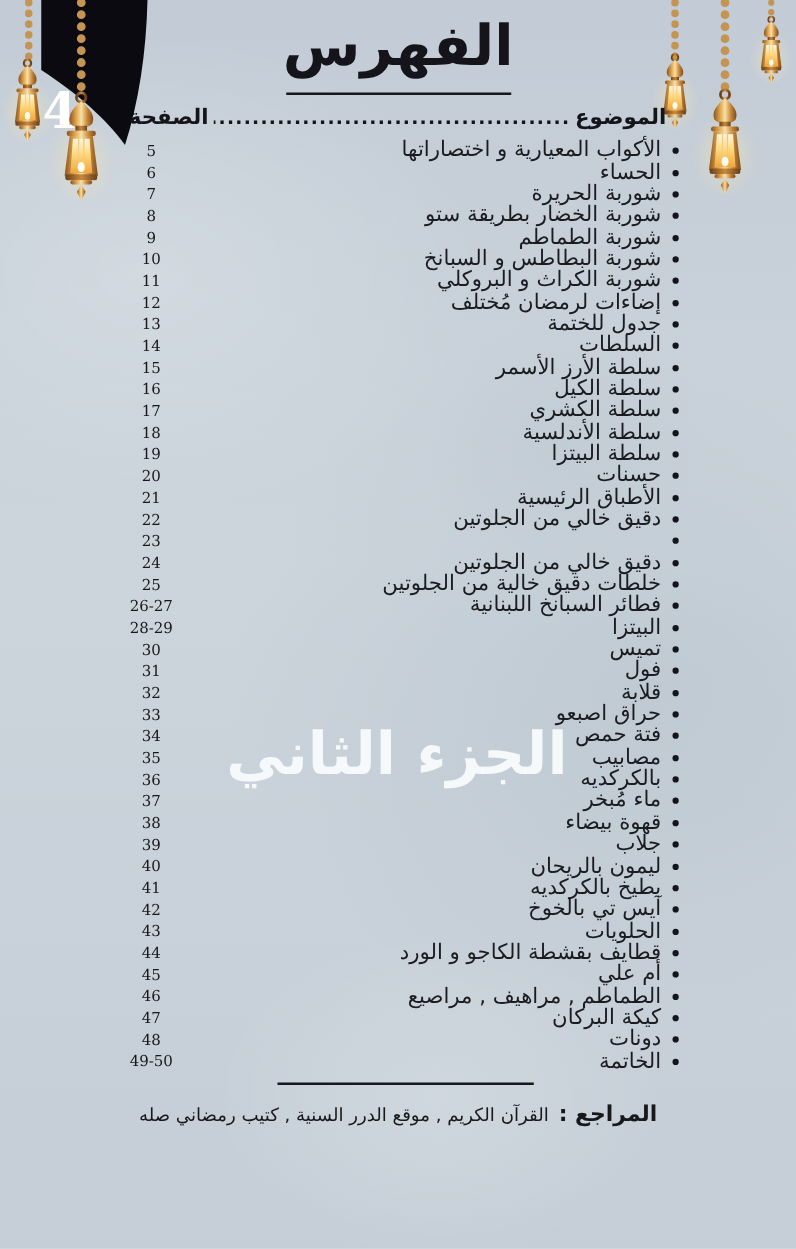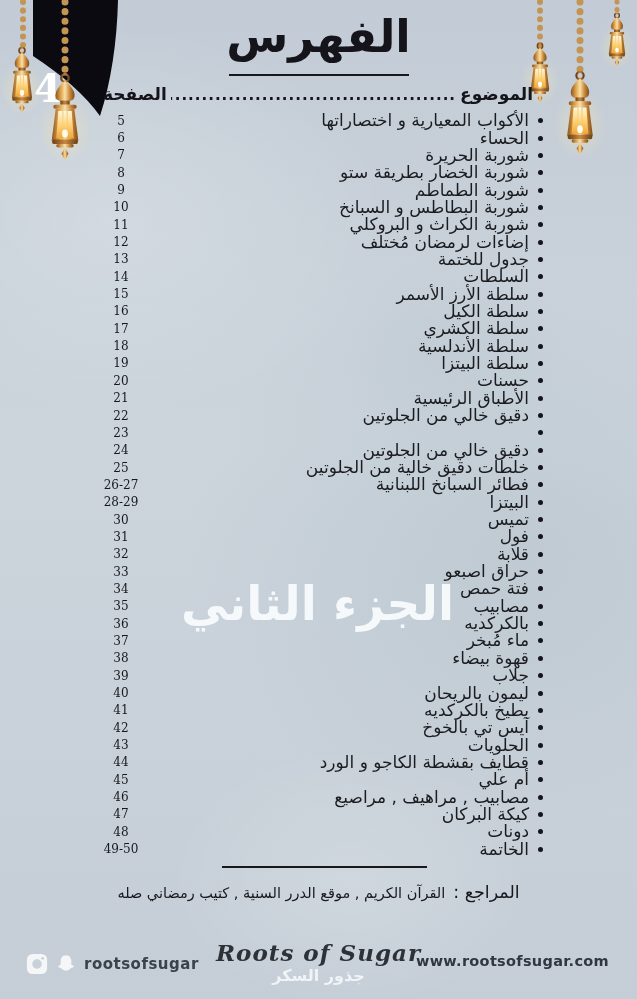--- a/index.html
+++ b/index.html
@@ -62,21 +62,21 @@
   }
   .toc-list{z-index:2;}
 
   .bottom-divider{position:absolute;top:866px;left:222px;width:205px;height:2px;background:#17171c;}
 
   .references{
     position:absolute;top:882px;left:40px;right:40px;
     direction:rtl;text-align:center;color:#17181c;
     display:flex;justify-content:center;align-items:baseline;gap:8px;
   }
-  .references .ref-label{font-size:17.5px;font-weight:normal;white-space:nowrap;}
+  .references .ref-label{font-size:17.5px;font-weight:bold;white-space:nowrap;}
   .references .ref-text{font-size:14.5px;white-space:nowrap;}
 
   .footer{position:absolute;left:0;right:0;bottom:0;height:78px;}
   .social{position:absolute;left:26px;bottom:24px;display:flex;align-items:center;gap:7px;}
   .social-handle{font-size:15px;color:#3a424c;font-weight:bold;letter-spacing:.5px;}
   .logo{position:absolute;left:0;right:0;bottom:14px;text-align:center;}
   .logo-en{
     font-family:"DejaVu Serif",serif;font-style:italic;font-weight:bold;
     font-size:23px;color:#2d3238;letter-spacing:1px;line-height:1;
   }
@@ -393,21 +393,21 @@
       <span class="toc-page">44</span>
     </div>
       <div class="toc-row">
       <span class="bullet"></span>
       <span class="toc-title">أم علي</span>
       <span class="toc-fill"></span>
       <span class="toc-page">45</span>
     </div>
       <div class="toc-row">
       <span class="bullet"></span>
-      <span class="toc-title">مصابيب , مراهيف , مراصيع</span>
+      <span class="toc-title">الطماطم , مراهيف , مراصيع</span>
       <span class="toc-fill"></span>
       <span class="toc-page">46</span>
     </div>
       <div class="toc-row">
       <span class="bullet"></span>
       <span class="toc-title">كيكة البركان</span>
       <span class="toc-fill"></span>
       <span class="toc-page">47</span>
     </div>
       <div class="toc-row">
@@ -423,32 +423,14 @@
       <span class="toc-page">49-50</span>
     </div>
     </div>
 
   <div class="bottom-divider"></div>
   <div class="references">
     <span class="ref-label">المراجع :</span>
     <span class="ref-text">القرآن الكريم , موقع الدرر السنية , كتيب رمضاني صله</span>
   </div>
 
-  <div class="footer">
-    <div class="social">
-      <svg width="22" height="22" viewBox="0 0 24 24">
-        <rect x="1" y="1" width="22" height="22" rx="6" fill="#f4f6f8"></rect>
-        <circle cx="12" cy="12" r="5.2" fill="#c8d1d9"></circle>
-        <circle cx="18.2" cy="5.8" r="1.5" fill="#c8d1d9"></circle>
-      </svg>
-      <svg width="22" height="22" viewBox="0 0 24 24">
-        <path d="M12,2.5 C8,2.5 6.2,5.8 6.2,9 L6.2,12.5 C5.2,13.6 4,13.5 3.2,14.6 C4.4,16.2 6,15.7 7,16.8 C8.2,18.1 9.8,19.2 12,19.2 C14.2,19.2 15.8,18.1 17,16.8 C18,15.7 19.6,16.2 20.8,14.6 C20,13.5 18.8,13.6 17.8,12.5 L17.8,9 C17.8,5.8 16,2.5 12,2.5 Z" fill="#f4f6f8"></path>
-      </svg>
-      <span class="social-handle">rootsofsugar</span>
-    </div>
-    <div class="logo">
-      <div class="logo-en">Roots of Sugar</div>
-      <div class="logo-ar">جذور السكر</div>
-    </div>
-    <div class="website">www.rootsofsugar.com</div>
-  </div>
 
 </div>
 
 </body></html>

